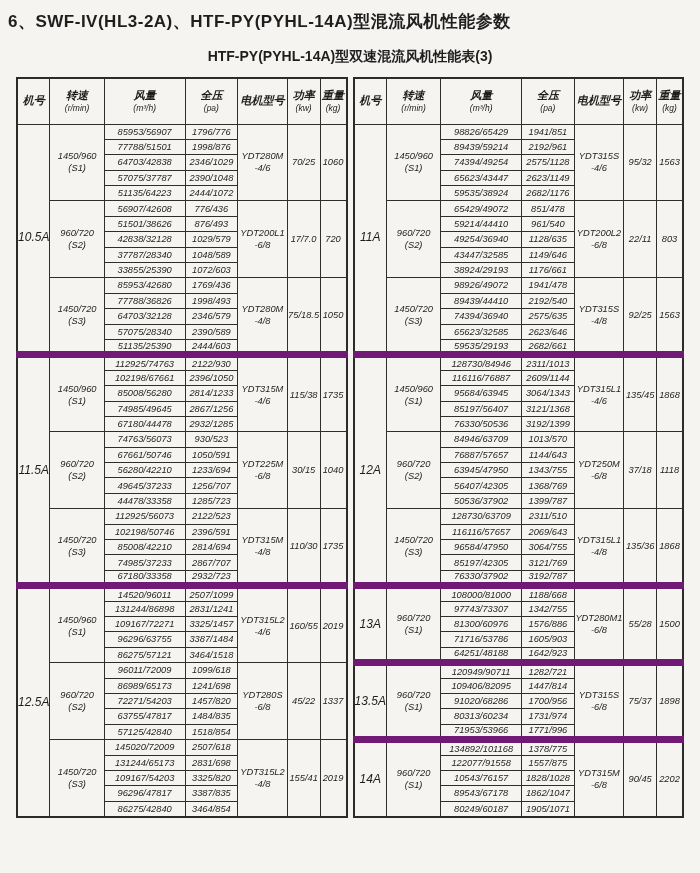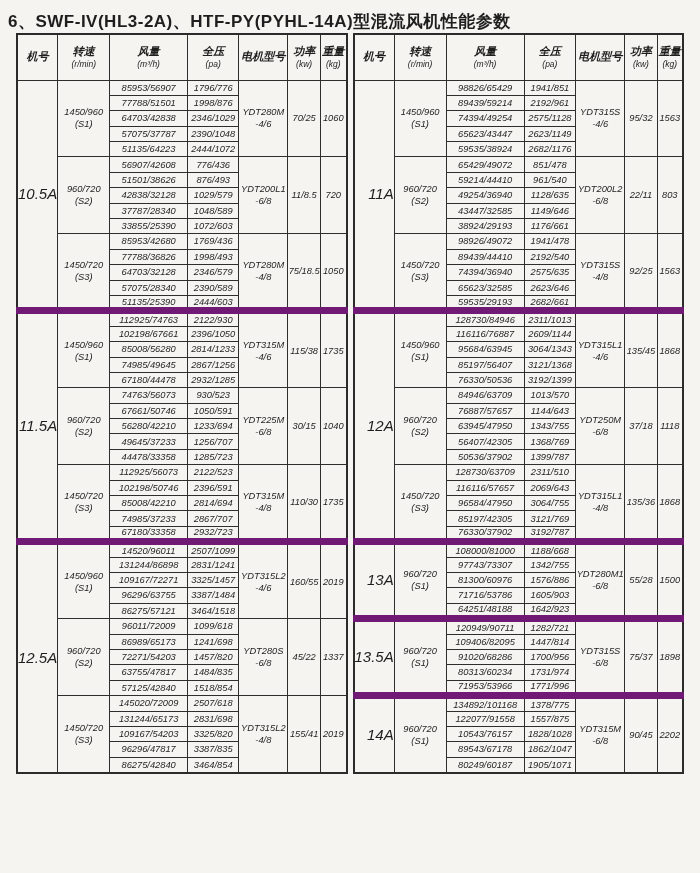--- a/index.html
+++ b/index.html
@@ -27,29 +27,30 @@
     background:transparent;
   }
   th, td {
     border:1px solid #2e2e2e;
     text-align:center; vertical-align:middle;
     padding:0; overflow:hidden; white-space:nowrap;
   }
   th { height:46px; font-size:11px; font-weight:bold; line-height:1.25; }
   .h-unit { font-size:8.5px; font-weight:normal; }
   td { height:15.4px; font-size:9.3px; line-height:1.1; }
-  td.model { font-size:15px;text-align:right; }
+  td.model { font-size:12px; }
   tr.sec-top td { border-top:7px solid #701a75; }
   .speed-cell div, .motor-cell div { line-height:1.3; }
 </style>
 </head>
 <body>
 
 <div class="page">
   <h1 class="title">6、SWF-IV(HL3-2A)、HTF-PY(PYHL-14A)型混流风机性能参数</h1>
+  <h2 class="subtitle">HTF-PY(PYHL-14A)型双速混流风机性能表(3)</h2>
   <div class="tables" id="tables">
       <table>
         <colgroup>
           <col style="width: 10%;">
           <col style="width: 16.5%;">
           <col style="width: 24.5%;">
           <col style="width: 16%;">
           <col style="width: 15%;">
           <col style="width: 10%;">
           <col style="width: 8%;">
@@ -120,21 +121,21 @@
             <td class="speed-cell" rowspan="5">
               <div>960/720</div>
               <div>(S2)</div>
             </td>
             <td>56907/42608</td>
             <td>776/436</td>
             <td class="motor-cell" rowspan="5">
               <div>YDT200L1</div>
               <div>-6/8</div>
             </td>
-            <td rowspan="5">11/8.5</td>
+            <td rowspan="5">17/7.0</td>
             <td rowspan="5">720</td>
           </tr>
           <tr>
             <td>51501/38626</td>
             <td>876/493</td>
           </tr>
           <tr>
             <td>42838/32128</td>
             <td>1029/579</td>
           </tr>

